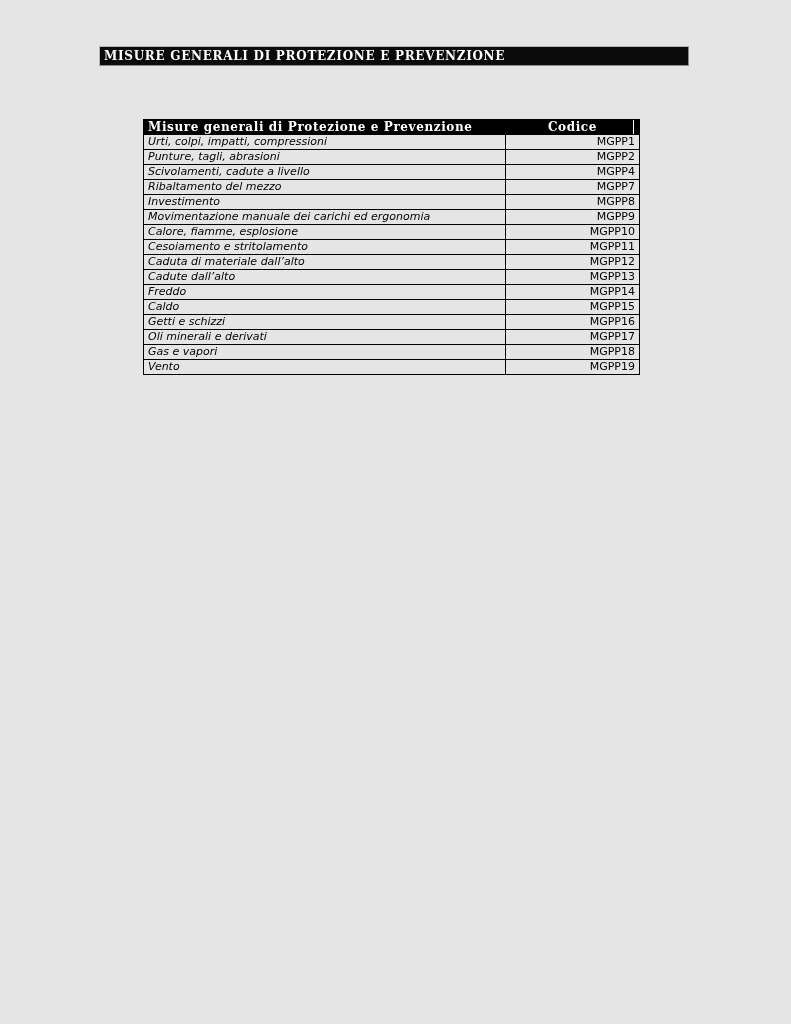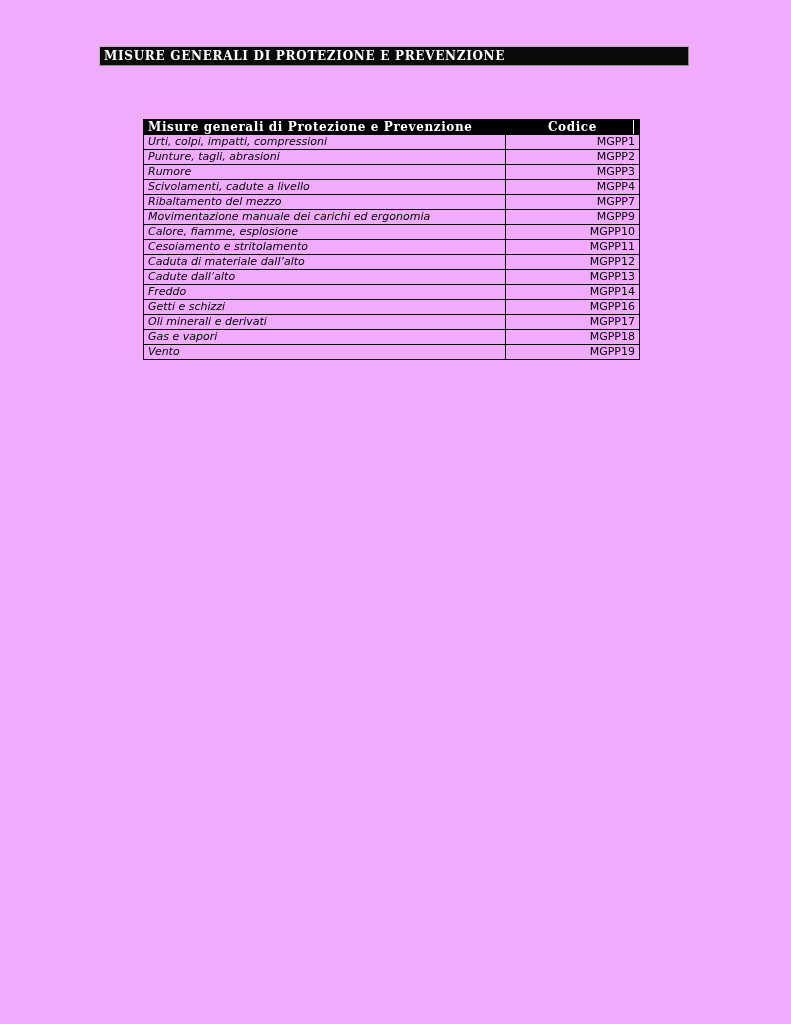--- a/index.html
+++ b/index.html
@@ -4,21 +4,21 @@
 <style>
   html, body {
     margin: 0;
     padding: 0;
     background: #ffffff;
   }
   .page {
     position: relative;
     width: 791px;
     height: 1024px;
-    background: #f0abfc;
+    background: #e5e5e5;
     font-family: "DejaVu Sans", sans-serif;
     color: #000000;
     overflow: hidden;
   }
 
   
   .banner {
     position: absolute;
     left: 99px;
     top: 46px;
@@ -115,37 +115,37 @@
   <tr>
     <td class="c-label">Urti, colpi, impatti, compressioni</td>
     <td class="c-code">MGPP1</td>
   </tr>
 
   <tr>
     <td class="c-label">Punture, tagli, abrasioni</td>
     <td class="c-code">MGPP2</td>
   </tr>
 
-  <tr>
-    <td class="c-label">Rumore</td>
-    <td class="c-code">MGPP3</td>
-  </tr>
 
   <tr>
     <td class="c-label">Scivolamenti, cadute a livello</td>
     <td class="c-code">MGPP4</td>
   </tr>
 
 
 
   <tr>
     <td class="c-label">Ribaltamento del mezzo</td>
     <td class="c-code">MGPP7</td>
   </tr>
 
+  <tr>
+    <td class="c-label">Investimento</td>
+    <td class="c-code">MGPP8</td>
+  </tr>
 
   <tr>
     <td class="c-label">Movimentazione manuale dei carichi ed ergonomia</td>
     <td class="c-code">MGPP9</td>
   </tr>
 
   <tr>
     <td class="c-label">Calore, fiamme, esplosione</td>
     <td class="c-code">MGPP10</td>
   </tr>
@@ -163,20 +163,24 @@
   <tr>
     <td class="c-label">Cadute dall’alto</td>
     <td class="c-code">MGPP13</td>
   </tr>
 
   <tr>
     <td class="c-label">Freddo</td>
     <td class="c-code">MGPP14</td>
   </tr>
 
+  <tr>
+    <td class="c-label">Caldo</td>
+    <td class="c-code">MGPP15</td>
+  </tr>
 
   <tr>
     <td class="c-label">Getti e schizzi</td>
     <td class="c-code">MGPP16</td>
   </tr>
 
   <tr>
     <td class="c-label">Oli minerali e derivati</td>
     <td class="c-code">MGPP17</td>
   </tr>

